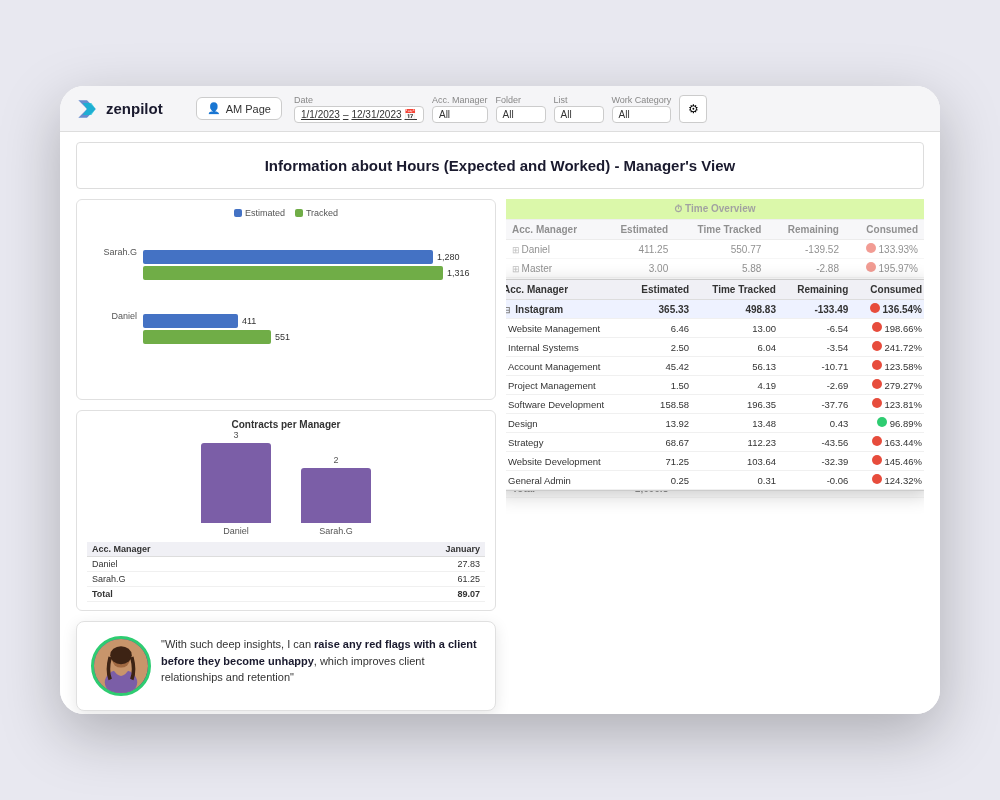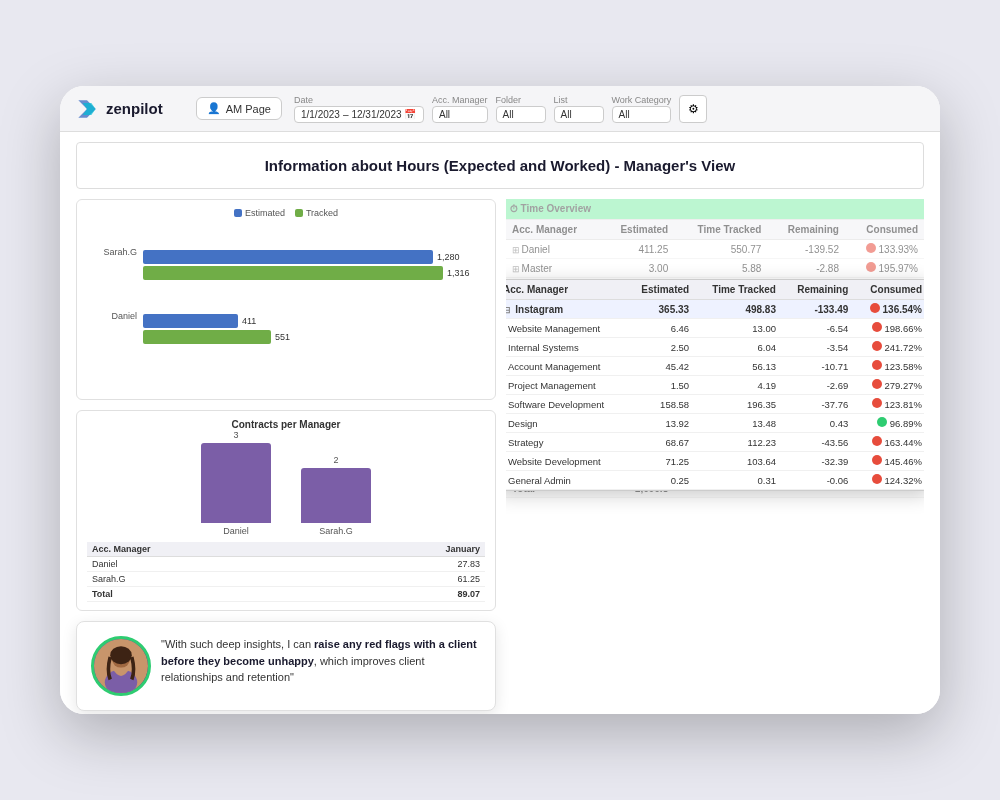--- a/index.html
+++ b/index.html
@@ -88,20 +88,21 @@
       background: #fff;
       border: 1px solid #ccc;
       border-radius: 4px;
       padding: 2px 6px;
       font-size: 10px;
       color: #333;
       display: flex;
       align-items: center;
       gap: 3px;
       min-width: 80px;
+      text-decoration: underline;
     }
 
     .filter-select {
       background: #fff;
       border: 1px solid #ccc;
       border-radius: 4px;
       padding: 2px 6px;
       font-size: 10px;
       color: #333;
       min-width: 50px;
@@ -307,23 +308,23 @@
 
     
     .right-col {
       overflow: hidden;
     }
 
     .time-overview-header {
       font-size: 10px;
       font-weight: 600;
       color: #555;
-      text-align: left;
+      text-align: center;
       padding: 4px;
-      background: #86efac;
+      background: #bef264;
       border-bottom: 1px solid #e0e0e0;
     }
 
     table {
       width: 100%;
       border-collapse: collapse;
       font-size: 10px;
     }
 
     table th {

